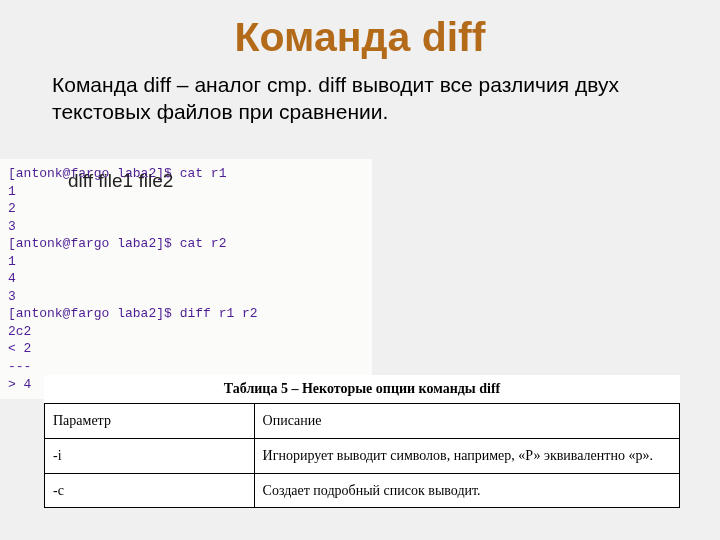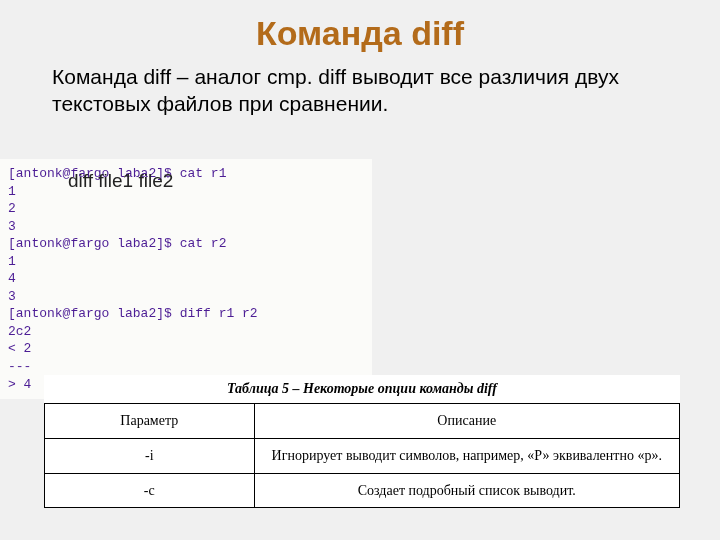--- a/index.html
+++ b/index.html
@@ -6,21 +6,21 @@
     body {
       width: 720px;
       height: 540px;
       background: #f0f0f0;
       font-family: Arial, sans-serif;
       overflow: hidden;
       position: relative;
     }
     .slide-title {
       text-align: center;
-      font-size: 34px;
+      font-size: 41px;
       font-weight: bold;
       color: #b36b1a;
       padding: 14px 0 10px 0;
     }
     .description {
       font-size: 21px;
       color: #000000;
       padding: 0 44px 10px 52px;
       line-height: 1.3;
     }
@@ -52,32 +52,31 @@
       top: 375px;
       width: 636px;
       background: #fff;
     }
     .table-caption {
       text-align: center;
       font-size: 14px;
       font-family: "Times New Roman", serif;
       font-weight: bold;
       padding: 6px 0 6px 0;
-      font-style: italic;
     }
     table {
       width: 100%;
       border-collapse: collapse;
       font-family: "Times New Roman", serif;
       font-size: 14px;
     }
     th, td {
       border: 1px solid #000;
       padding: 5px 8px;
-      text-align: center;
+      text-align: left;
       vertical-align: top;
       font-weight: normal;
       line-height: 1.7;
     }
     th { font-weight: normal; }
     .col-param { width: 33%; }
   </style>
 </head>
 <body>
 

